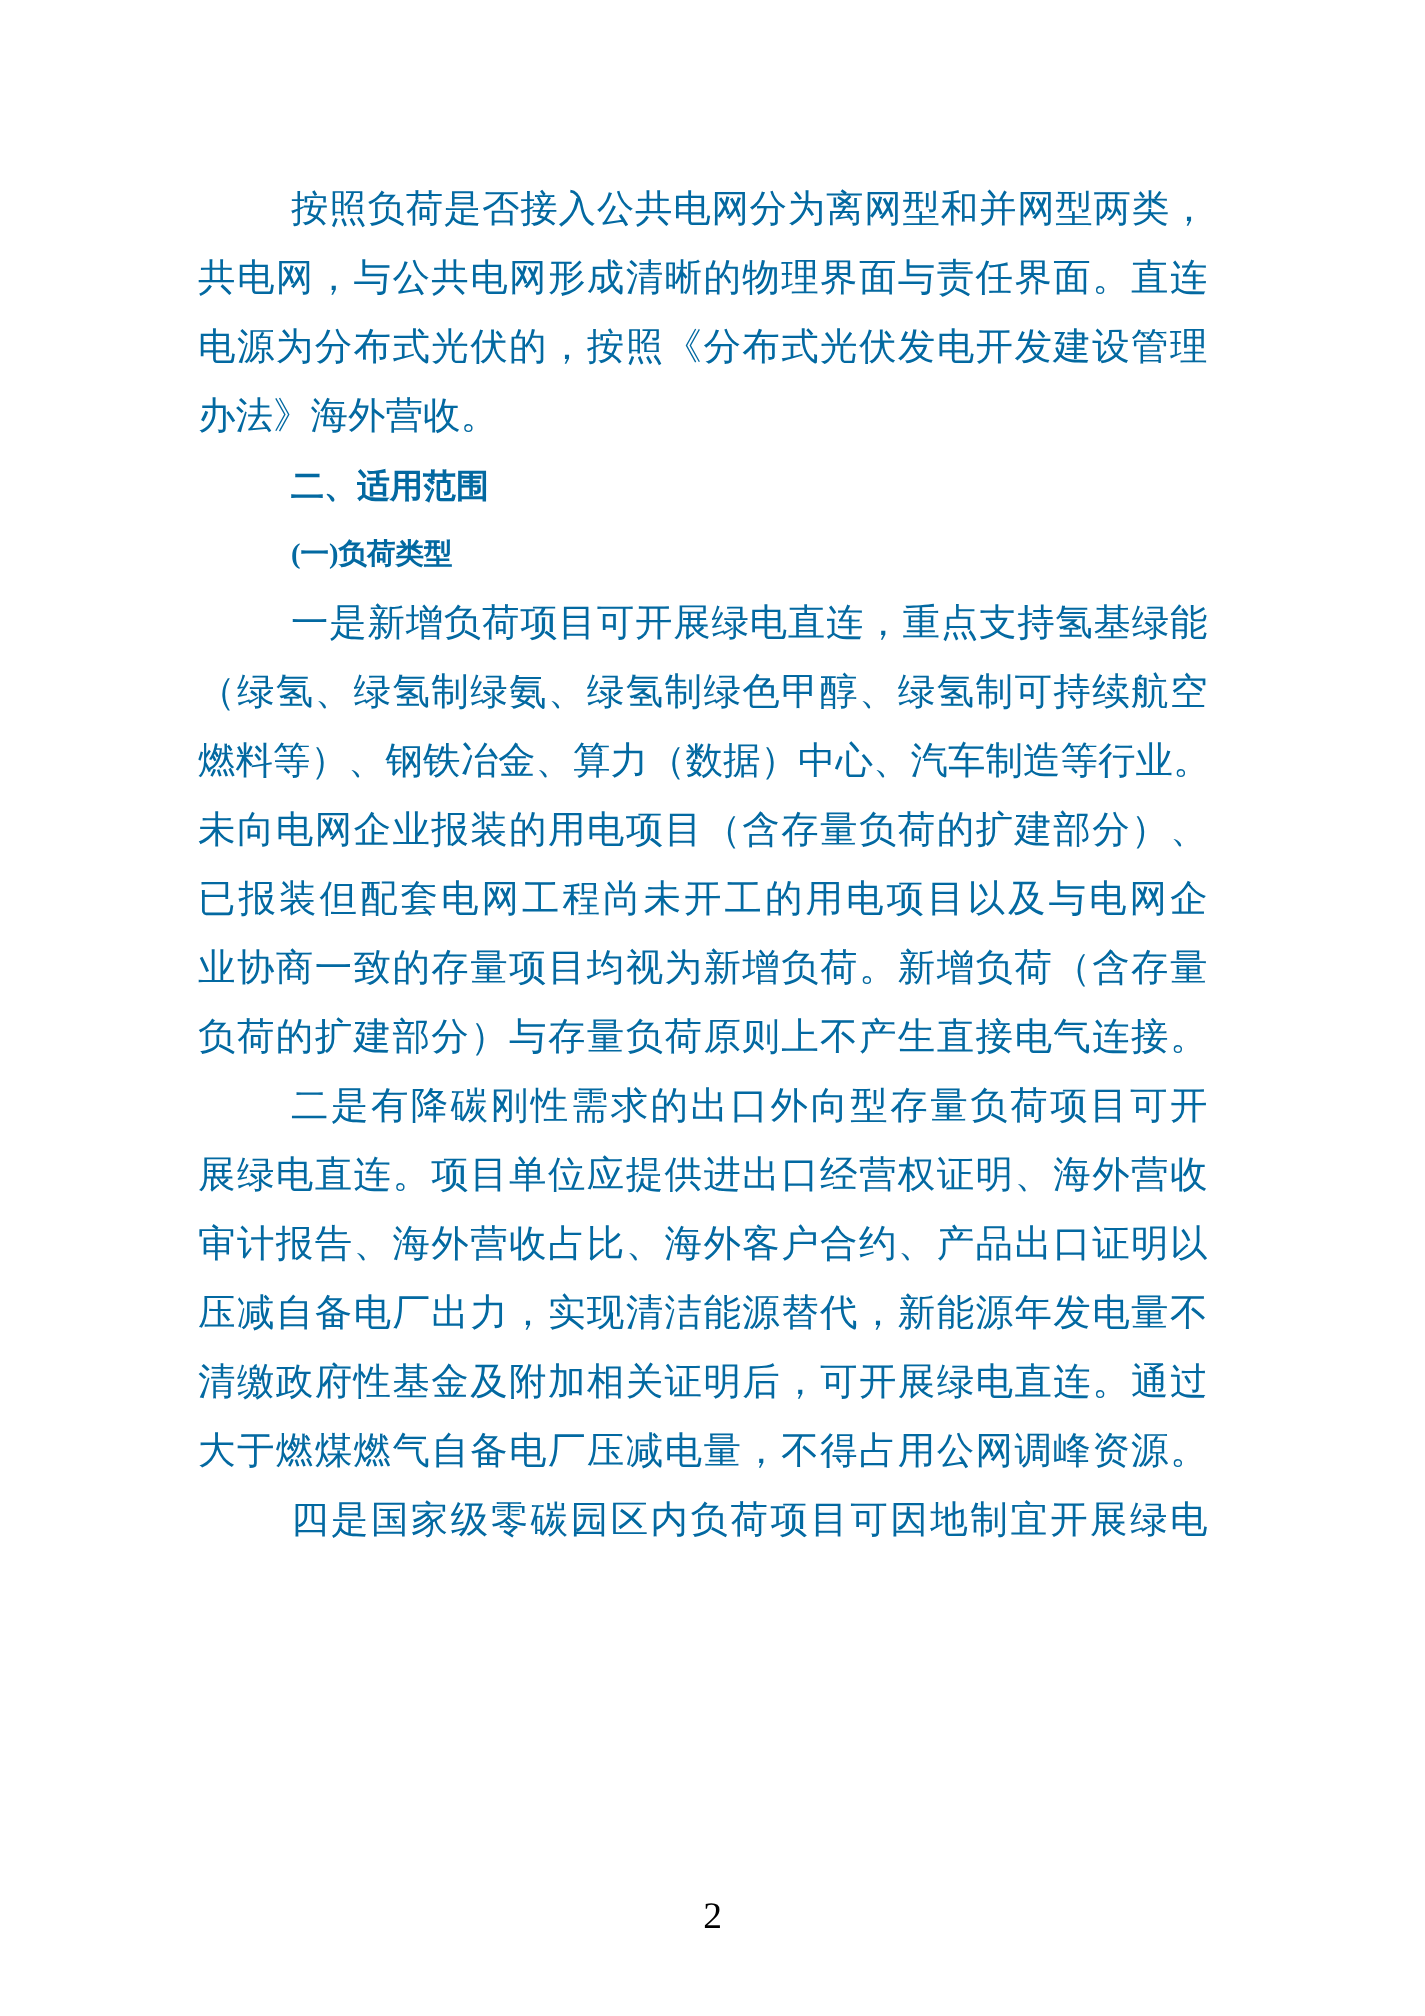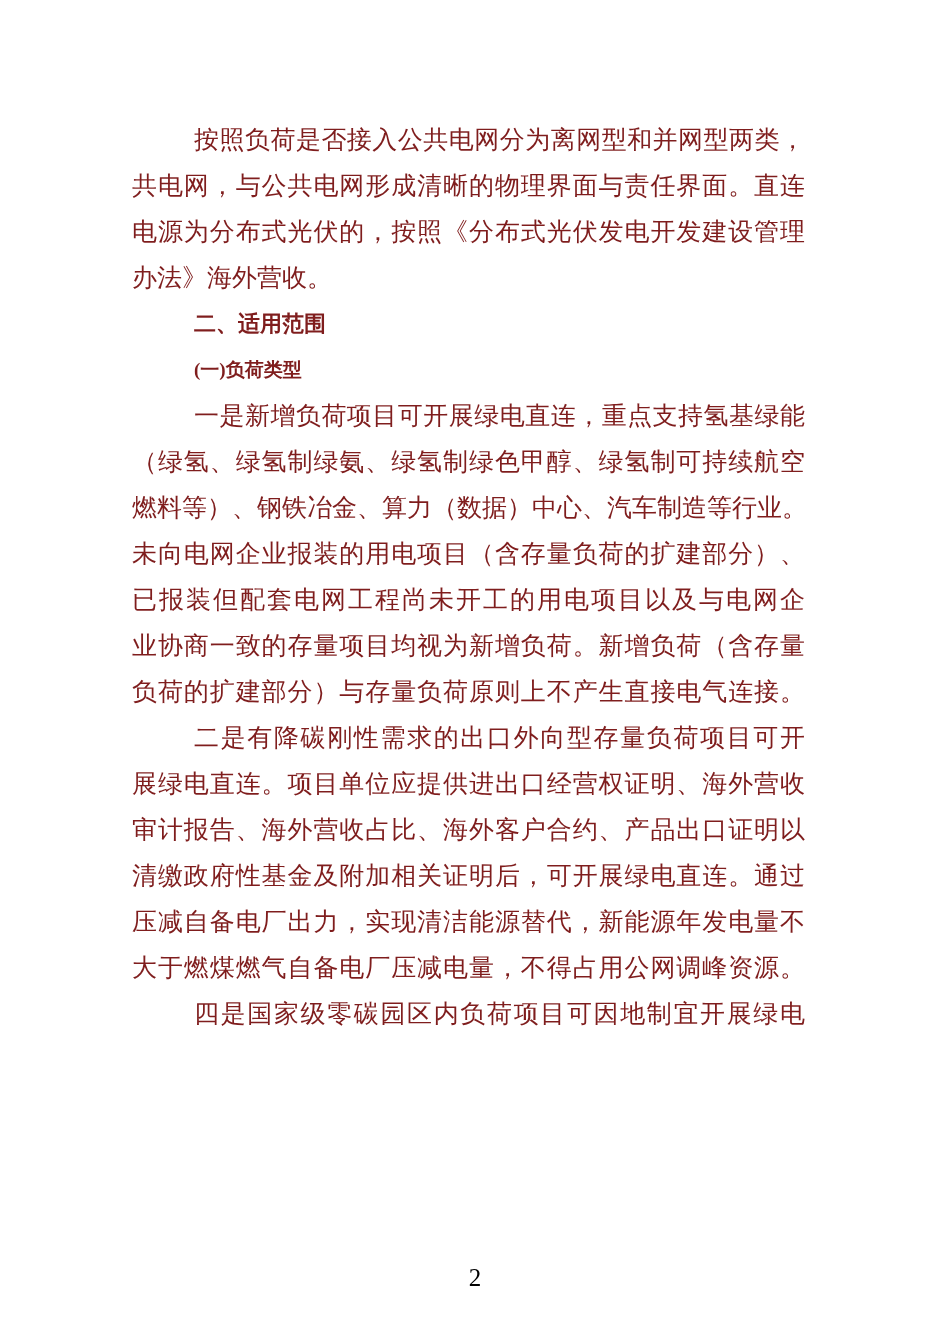--- a/index.html
+++ b/index.html
@@ -22,21 +22,21 @@
     top: 117px;
     width: 673px;
   }
   .ln {
     font-size: 25px;
     height: 46px;
     line-height: 46px;
     text-align: justify;
     text-align-last: justify;
     white-space: nowrap;
-    color: #7f1d1d;
+    color: #0369a1;
   }
   .ln.ind { text-indent: 62px; }
   .ln.end { text-align-last: left; }
   .ln.h1 {
     font-family: "Liberation Sans", "DejaVu Sans", sans-serif;
     font-weight: bold;
     font-size: 22px;
     text-align-last: left;
     text-indent: 62px;
   }
@@ -71,19 +71,19 @@
     <div class="ln ind">一是新增负荷项目可开展绿电直连，重点支持氢基绿能</div>
     <div class="ln">（绿氢、绿氢制绿氨、绿氢制绿色甲醇、绿氢制可持续航空</div>
     <div class="ln">燃料等）、钢铁冶金、算力（数据）中心、汽车制造等行业。</div>
     <div class="ln">未向电网企业报装的用电项目（含存量负荷的扩建部分）、</div>
     <div class="ln">已报装但配套电网工程尚未开工的用电项目以及与电网企</div>
     <div class="ln">业协商一致的存量项目均视为新增负荷。新增负荷（含存量</div>
     <div class="ln">负荷的扩建部分）与存量负荷原则上不产生直接电气连接。</div>
     <div class="ln ind">二是有降碳刚性需求的出口外向型存量负荷项目可开</div>
     <div class="ln">展绿电直连。项目单位应提供进出口经营权证明、海外营收</div>
     <div class="ln">审计报告、海外营收占比、海外客户合约、产品出口证明以</div>
+    <div class="ln">压减自备电厂出力，实现清洁能源替代，新能源年发电量不</div>
     <div class="ln">清缴政府性基金及附加相关证明后，可开展绿电直连。通过</div>
-    <div class="ln">压减自备电厂出力，实现清洁能源替代，新能源年发电量不</div>
     <div class="ln">大于燃煤燃气自备电厂压减电量，不得占用公网调峰资源。</div>
     <div class="ln ind">四是国家级零碳园区内负荷项目可因地制宜开展绿电</div>
   </div>
   <div class="page-number">2</div>
 </div>
 
 </body></html>

